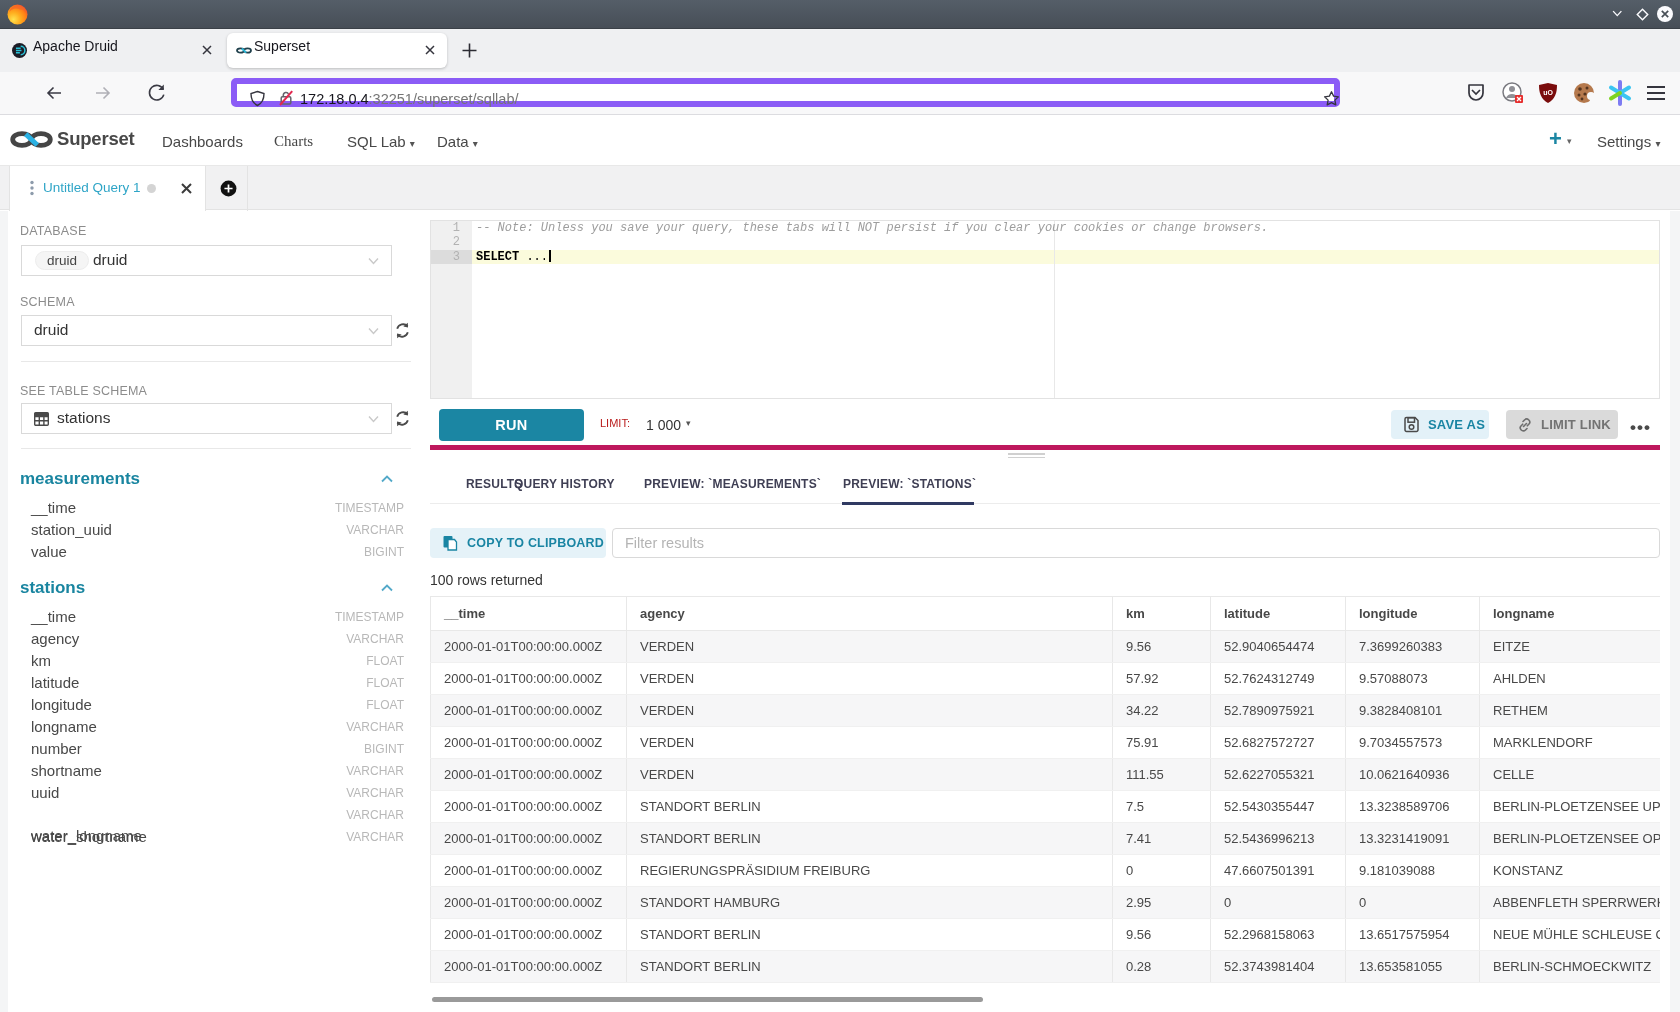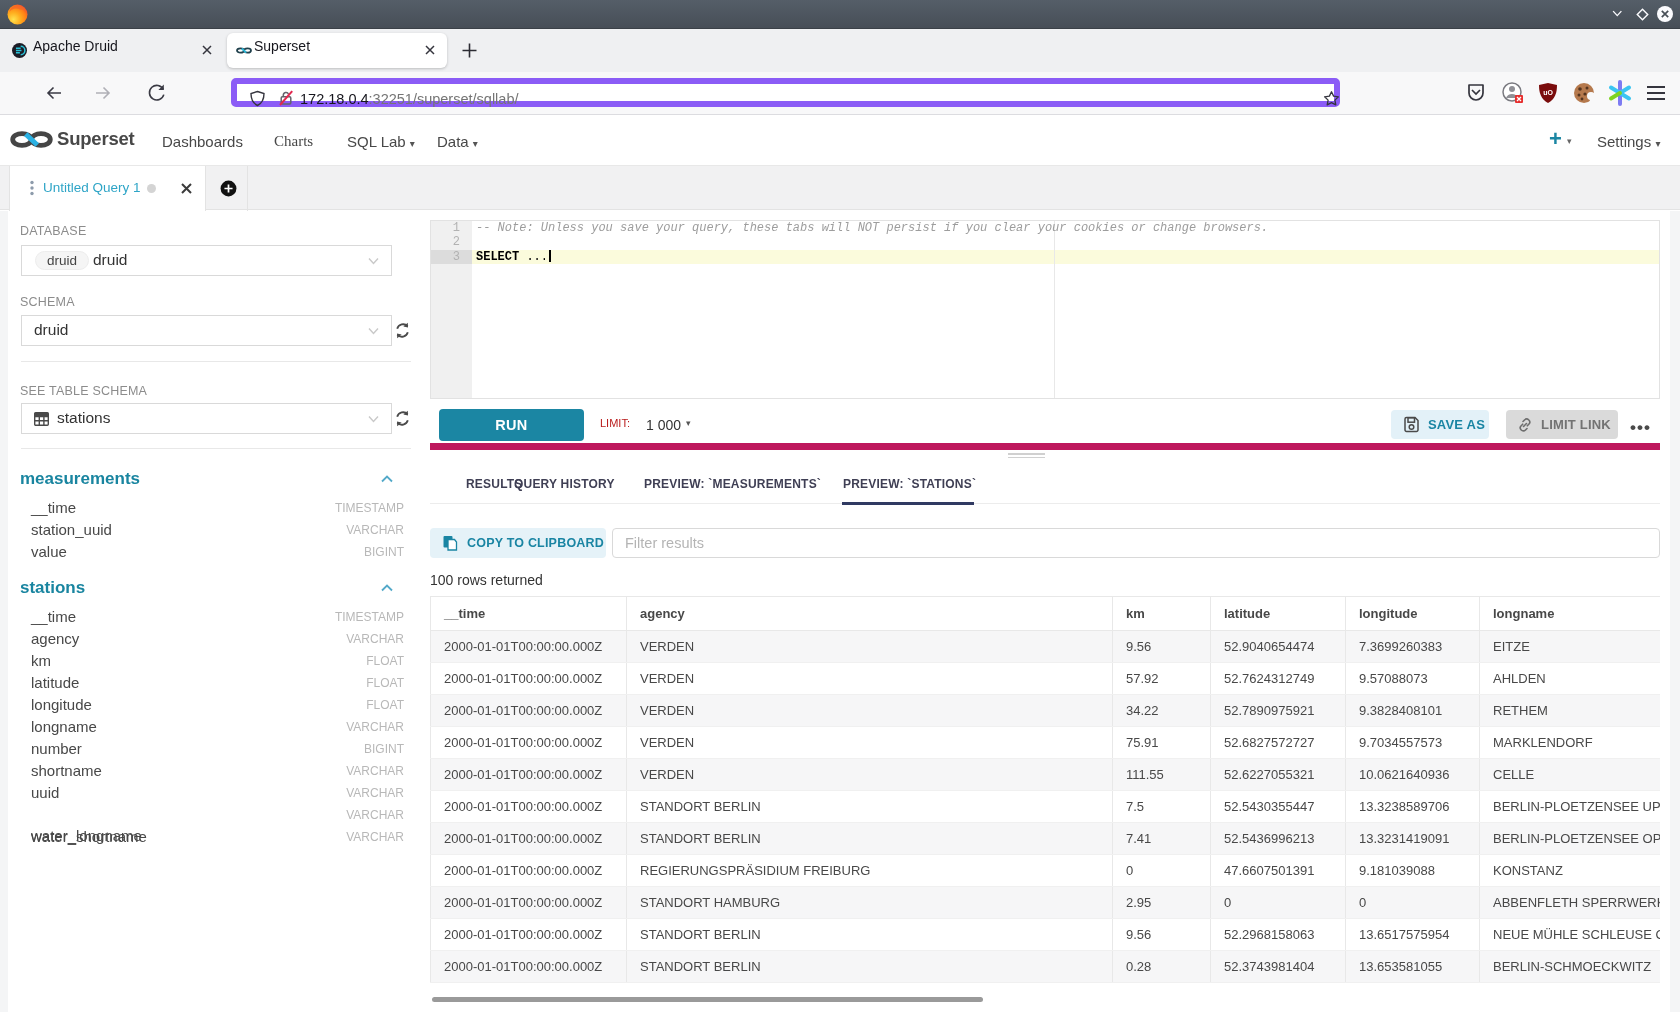--- a/index.html
+++ b/index.html
@@ -40,21 +40,21 @@
 .caretup { position:absolute; left:381px; width:12px; height:8px; }
 
 #editor { position:absolute; left:430px; top:220px; width:1230px; height:179px; background:#fff; border:1px solid #e2e2e2; font-family:"Liberation Mono", monospace; font-size:12px; }
 #gutterbg { position:absolute; left:0; top:0; width:41px; height:177px; background:#f0f0f0; }
 #gutter { position:absolute; left:0; top:0; width:41px; height:177px; color:#b2b2b2; text-align:right; line-height:14.3px; padding-right:12px; }
 #activeline { position:absolute; left:41px; top:28.6px; width:1187px; height:14.3px; background:#fbfbdc; }
 #activegut { position:absolute; left:0; top:28.6px; width:41px; height:14.3px; background:#dcdcdc; }
 #ruler { position:absolute; left:623px; top:0; width:1px; height:177px; background:#e8e8e8; }
 #code { position:absolute; left:45px; top:0; line-height:14.3px; color:#9d9d9d; }
 
-#sqltoolbar { position:absolute; left:430px; top:399px; width:1230px; height:51px; border-bottom:7px solid #be185d; background:#fff; }
+#sqltoolbar { position:absolute; left:430px; top:399px; width:1230px; height:51px; border-bottom:5px solid #be185d; background:#fff; }
 #runbtn { position:absolute; left:9px; top:10px; width:145px; height:32px; background:#1b86a3; border-radius:4px; color:#fff; font-weight:bold; font-size:14.5px; text-align:center; line-height:32px; letter-spacing:.3px; }
 .tbtn { position:absolute; top:11px; height:29px; border-radius:4px; font-weight:bold; font-size:13px; line-height:29px; white-space:nowrap; letter-spacing:.2px; }
 
 #stabs { position:absolute; left:430px; top:466px; width:1230px; height:38px; font-size:12px; font-weight:bold; color:#3f3f54; border-bottom:1px solid #ececec; }
 .stab { position:absolute; top:11px; letter-spacing:.2px; white-space:nowrap; }
 #inkbar { position:absolute; left:412px; top:36px; width:132px; height:2.5px; background:#303a62; }
 #ctcbtn { position:absolute; left:430px; top:528px; width:176px; height:30px; background:#e5f2f8; border-radius:4px; color:#1a85a3; font-weight:bold; font-size:12.5px; line-height:30px; white-space:nowrap; letter-spacing:.2px; }
 #filterbox { position:absolute; left:612px; top:528px; width:1048px; height:30px; border:1px solid #d9d9d9; border-radius:4px; background:#fff; color:#b4b4b4; font-size:14.5px; line-height:28px; padding-left:12px; }
 #rowsret { position:absolute; left:430px; top:572px; font-size:14px; color:#333; }
 

